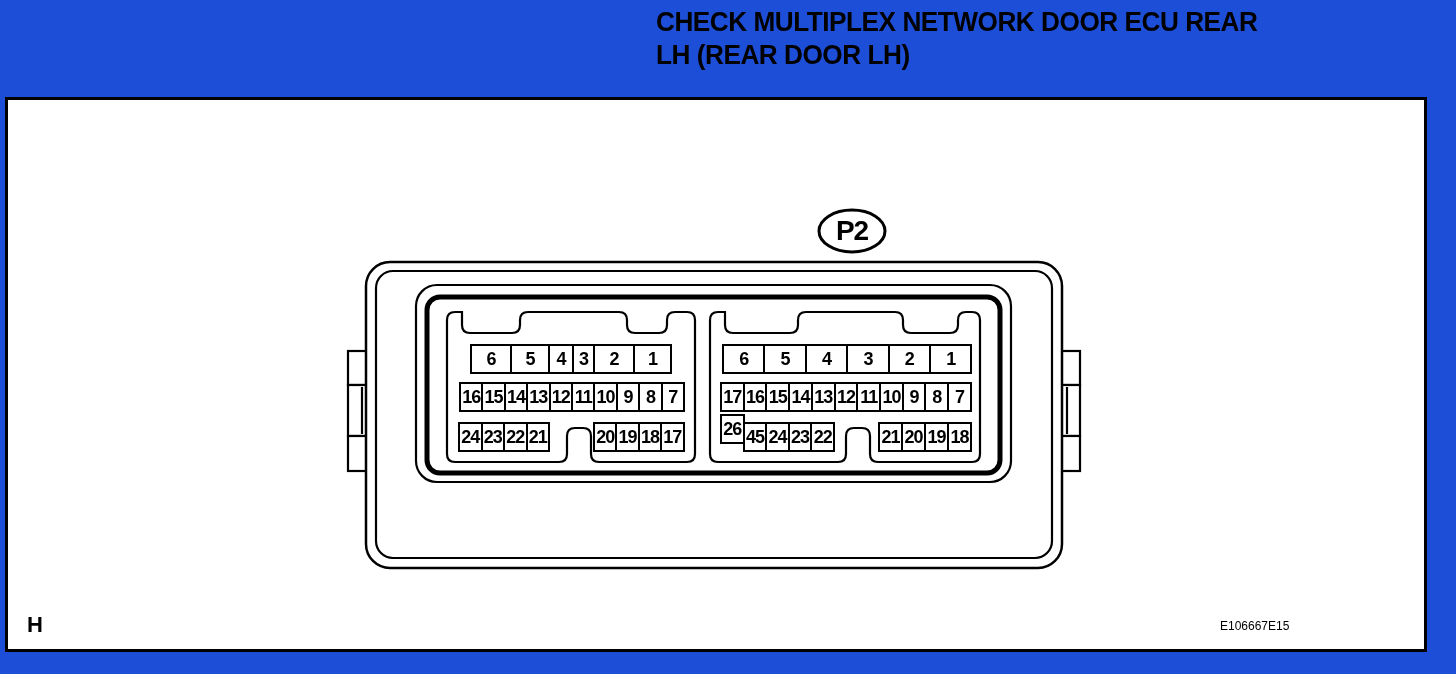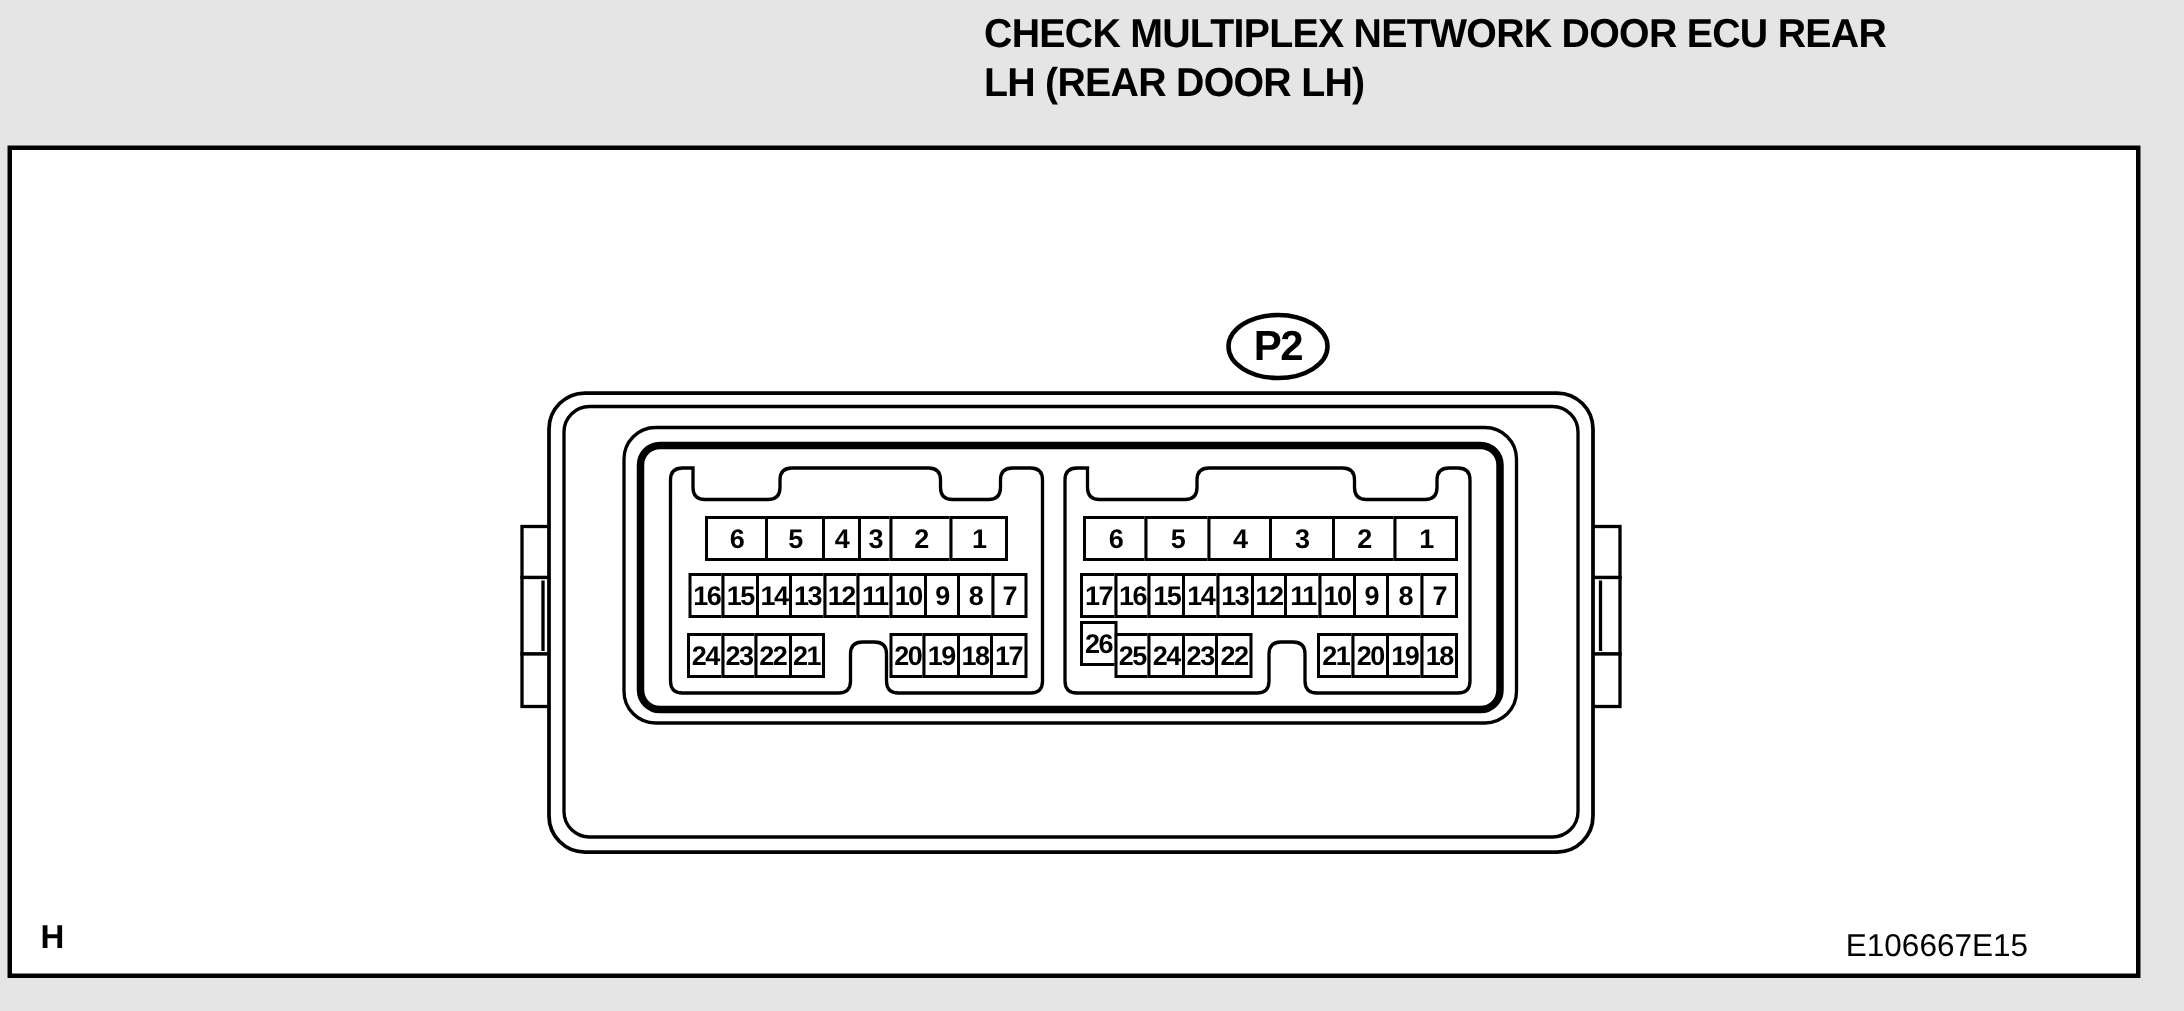--- a/index.html
+++ b/index.html
@@ -1,17 +1,17 @@
 <!DOCTYPE html>
 <html><head>
 <meta charset="utf-8">
 <style>
   html,body{margin:0;padding:0;background:#ffffff;}
   #screen{
-    position:relative;width:1456px;height:674px;background:#e5e5e5;
+    position:relative;width:1456px;height:674px;background:#1d4ed8;
     font-family:"Liberation Sans",sans-serif;color:#000;overflow:hidden;
   }
   .abs{position:absolute;}
   #title{
     left:656px;top:6px;width:760px;
     font-weight:bold;font-size:27px;line-height:33px;letter-spacing:-0.5px;
     transform:scaleX(0.97);transform-origin:left top;white-space:nowrap;
   }
   #figure-frame{
     left:5px;top:97px;width:1416px;height:549px;
@@ -20,22 +20,22 @@
   #diagram-svg{left:0;top:0;width:1456px;height:674px;pointer-events:none;}
   #p2-label{
     left:820px;top:216px;width:64px;height:30px;
     font-weight:bold;font-size:28px;letter-spacing:-1px;
     text-align:center;line-height:30px;
   }
   #h-label{
     left:27px;top:612px;font-weight:bold;font-size:22px;
   }
   #figure-code{
-    left:1152px;top:619px;width:200px;text-align:right;
-    font-size:21px;letter-spacing:0px;
+    left:1220px;top:619px;width:200px;text-align:left;
+    font-size:12px;letter-spacing:0px;
   }
   .pin-cell{
     position:absolute;box-sizing:border-box;
     border:2px solid #000;background:#ffffff;
     display:flex;align-items:center;justify-content:center;
     font-weight:bold;font-size:18px;letter-spacing:-1px;
     font-family:"Liberation Sans",sans-serif;
   }
 </style>
 </head>
@@ -137,21 +137,21 @@
       <div class="pin-cell" style="left: 765.44px; top: 382px; width: 24.72px; height: 30px;">15</div>
       <div class="pin-cell" style="left: 788.16px; top: 382px; width: 24.72px; height: 30px;">14</div>
       <div class="pin-cell" style="left: 810.88px; top: 382px; width: 24.72px; height: 30px;">13</div>
       <div class="pin-cell" style="left: 833.6px; top: 382px; width: 24.72px; height: 30px;">12</div>
       <div class="pin-cell" style="left: 856.32px; top: 382px; width: 24.72px; height: 30px;">11</div>
       <div class="pin-cell" style="left: 879.04px; top: 382px; width: 24.72px; height: 30px;">10</div>
       <div class="pin-cell" style="left: 901.76px; top: 382px; width: 24.72px; height: 30px;">9</div>
       <div class="pin-cell" style="left: 924.48px; top: 382px; width: 24.72px; height: 30px;">8</div>
       <div class="pin-cell" style="left: 947.2px; top: 382px; width: 24.72px; height: 30px;">7</div>
       <div class="pin-cell" style="left: 720px; top: 414px; width: 24.6px; height: 30px;">26</div>
-      <div class="pin-cell" style="left: 742.6px; top: 422px; width: 24.6px; height: 30px;">25</div>
+      <div class="pin-cell" style="left: 742.6px; top: 422px; width: 24.6px; height: 30px;">45</div>
       <div class="pin-cell" style="left: 765.2px; top: 422px; width: 24.6px; height: 30px;">24</div>
       <div class="pin-cell" style="left: 787.8px; top: 422px; width: 24.6px; height: 30px;">23</div>
       <div class="pin-cell" style="left: 810.4px; top: 422px; width: 24.6px; height: 30px;">22</div>
       <div class="pin-cell" style="left: 878px; top: 422px; width: 25px; height: 30px;">21</div>
       <div class="pin-cell" style="left: 901px; top: 422px; width: 25px; height: 30px;">20</div>
       <div class="pin-cell" style="left: 924px; top: 422px; width: 25px; height: 30px;">19</div>
       <div class="pin-cell" style="left: 947px; top: 422px; width: 25px; height: 30px;">18</div>
     </div>
 
   <div id="h-label" class="abs">H</div>

